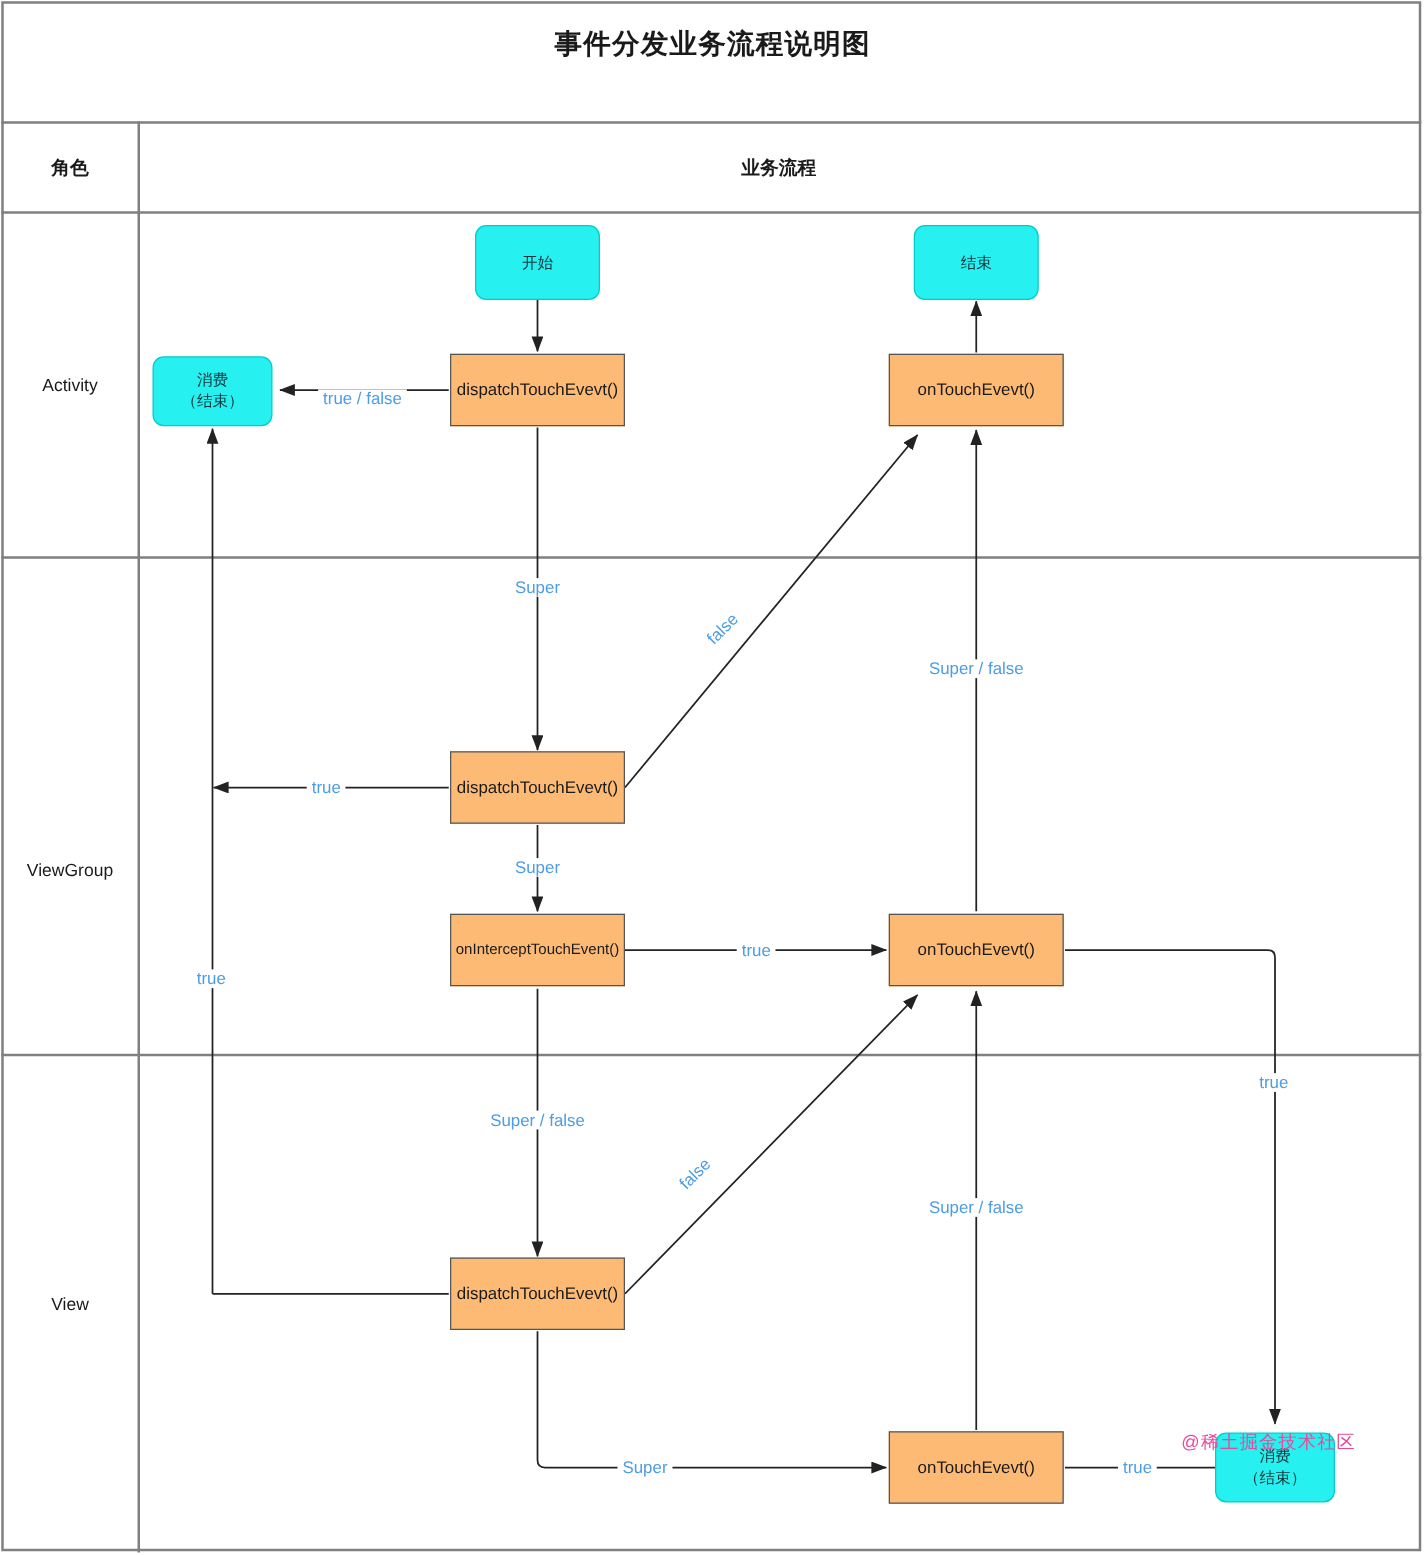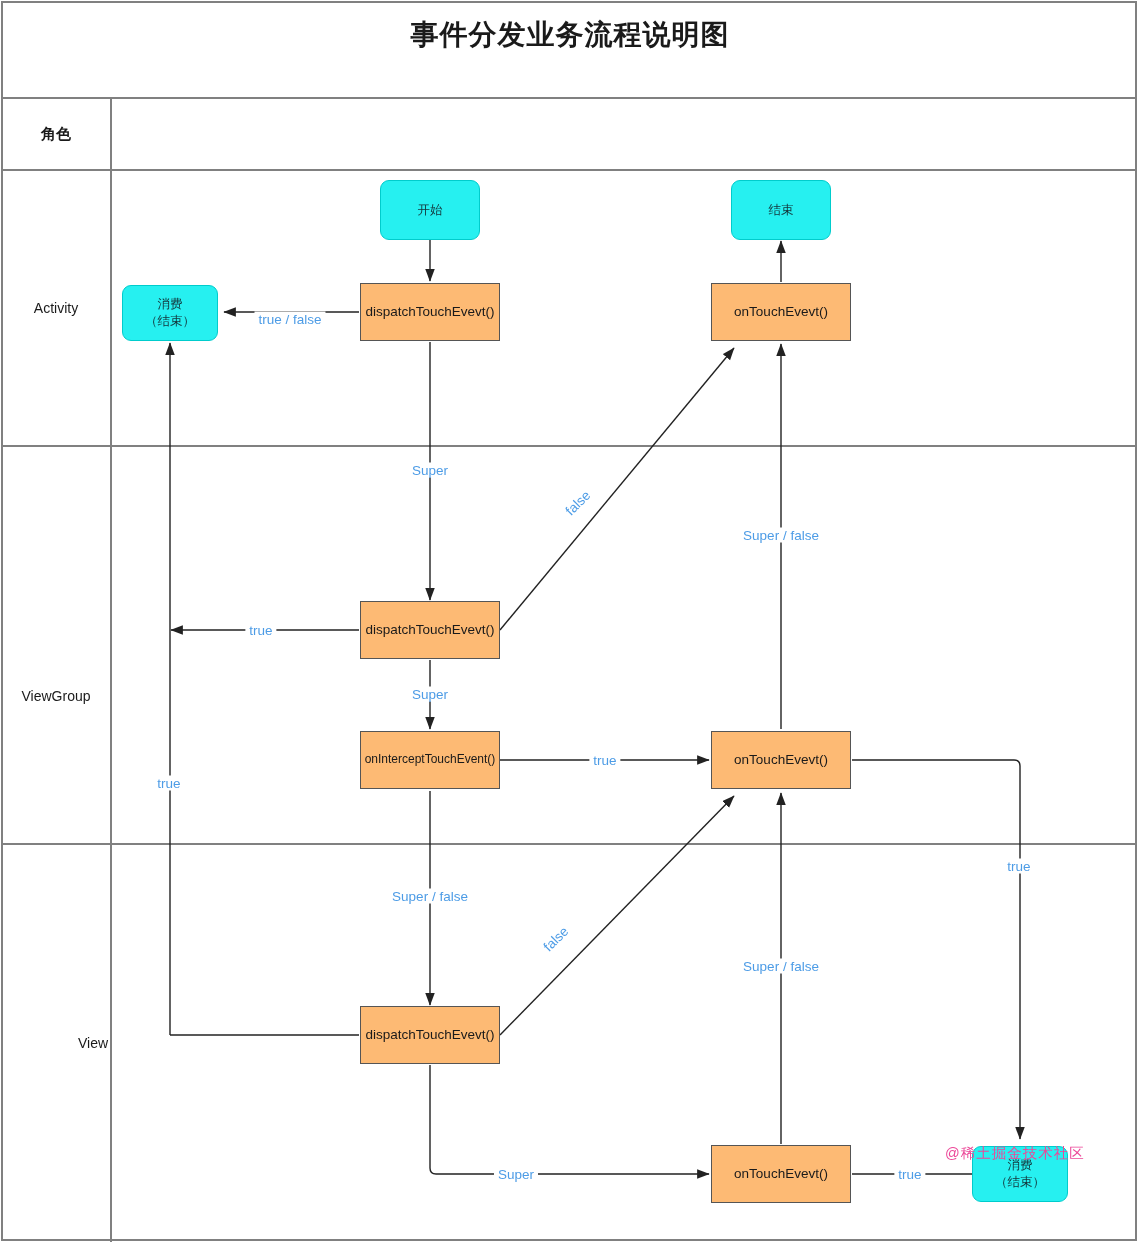--- a/index.html
+++ b/index.html
@@ -7,21 +7,21 @@
   #root{position:relative;width:1140px;height:1244px;background:#fff;overflow:hidden;}
 
   
   .frame{position:absolute;left:1px;top:1px;width:1136px;height:1240px;
          border:2px solid #808080;box-sizing:border-box;}
   .hline{position:absolute;left:1px;height:0;border-top:2px solid #808080;width:1136px;}
   .vline{position:absolute;top:0;width:0;border-left:2px solid #808080;}
 
   .title{position:absolute;left:0;top:0;width:1140px;height:69px;
          display:flex;align-items:center;justify-content:center;
-         font-size:28px;font-weight:bold;color:#1a1a1a;letter-spacing:1px;}
+         font-size:22px;font-weight:bold;color:#1a1a1a;letter-spacing:1px;}
   .hdr-role{position:absolute;left:2px;top:99px;width:108px;height:70px;
             display:flex;align-items:center;justify-content:center;
             font-size:15px;font-weight:bold;color:#1a1a1a;}
   .hdr-flow{position:absolute;left:110px;top:99px;width:1026px;height:70px;
             display:flex;align-items:center;justify-content:center;
             font-size:15px;font-weight:bold;color:#1a1a1a;}
   .rolecell{position:absolute;left:2px;width:108px;
             display:flex;align-items:center;justify-content:center;
             font-size:14px;color:#1a1a1a;}
 
@@ -52,24 +52,25 @@
 
   <div class="frame"></div>
   <div class="hline" style="top:97px;"></div>
   <div class="hline" style="top:169px;"></div>
   <div class="hline" style="top:445px;"></div>
   <div class="hline" style="top:843px;"></div>
   <div class="vline" style="left:110px;top:97px;height:1145px;"></div>
 
   <div class="title">事件分发业务流程说明图</div>
   <div class="hdr-role">角色</div>
+  <div class="hdr-flow">业务流程</div>
 
   <div class="rolecell" style="top:170px;height:275px;">Activity</div>
   <div class="rolecell" style="top:446px;height:500px;">ViewGroup</div>
-  <div class="rolecell" style="top:844px;height:398px;padding-left:37px;">View</div>
+  <div class="rolecell" style="top:844px;height:398px;">View</div>
 
   <svg class="edges" viewBox="0 0 1140 1244">
     <defs>
       <marker id="ah" markerWidth="10" markerHeight="10" refX="8.5" refY="3.4" orient="auto" markerUnits="strokeWidth">
         <path d="M0,0 L9,3.4 L0,6.8 z" fill="#222"></path>
       </marker>
     </defs>
     <g stroke="#222" stroke-width="1.4" fill="none">
 
       <path d="M430,240 L430,281" marker-end="url(#ah)"></path>

